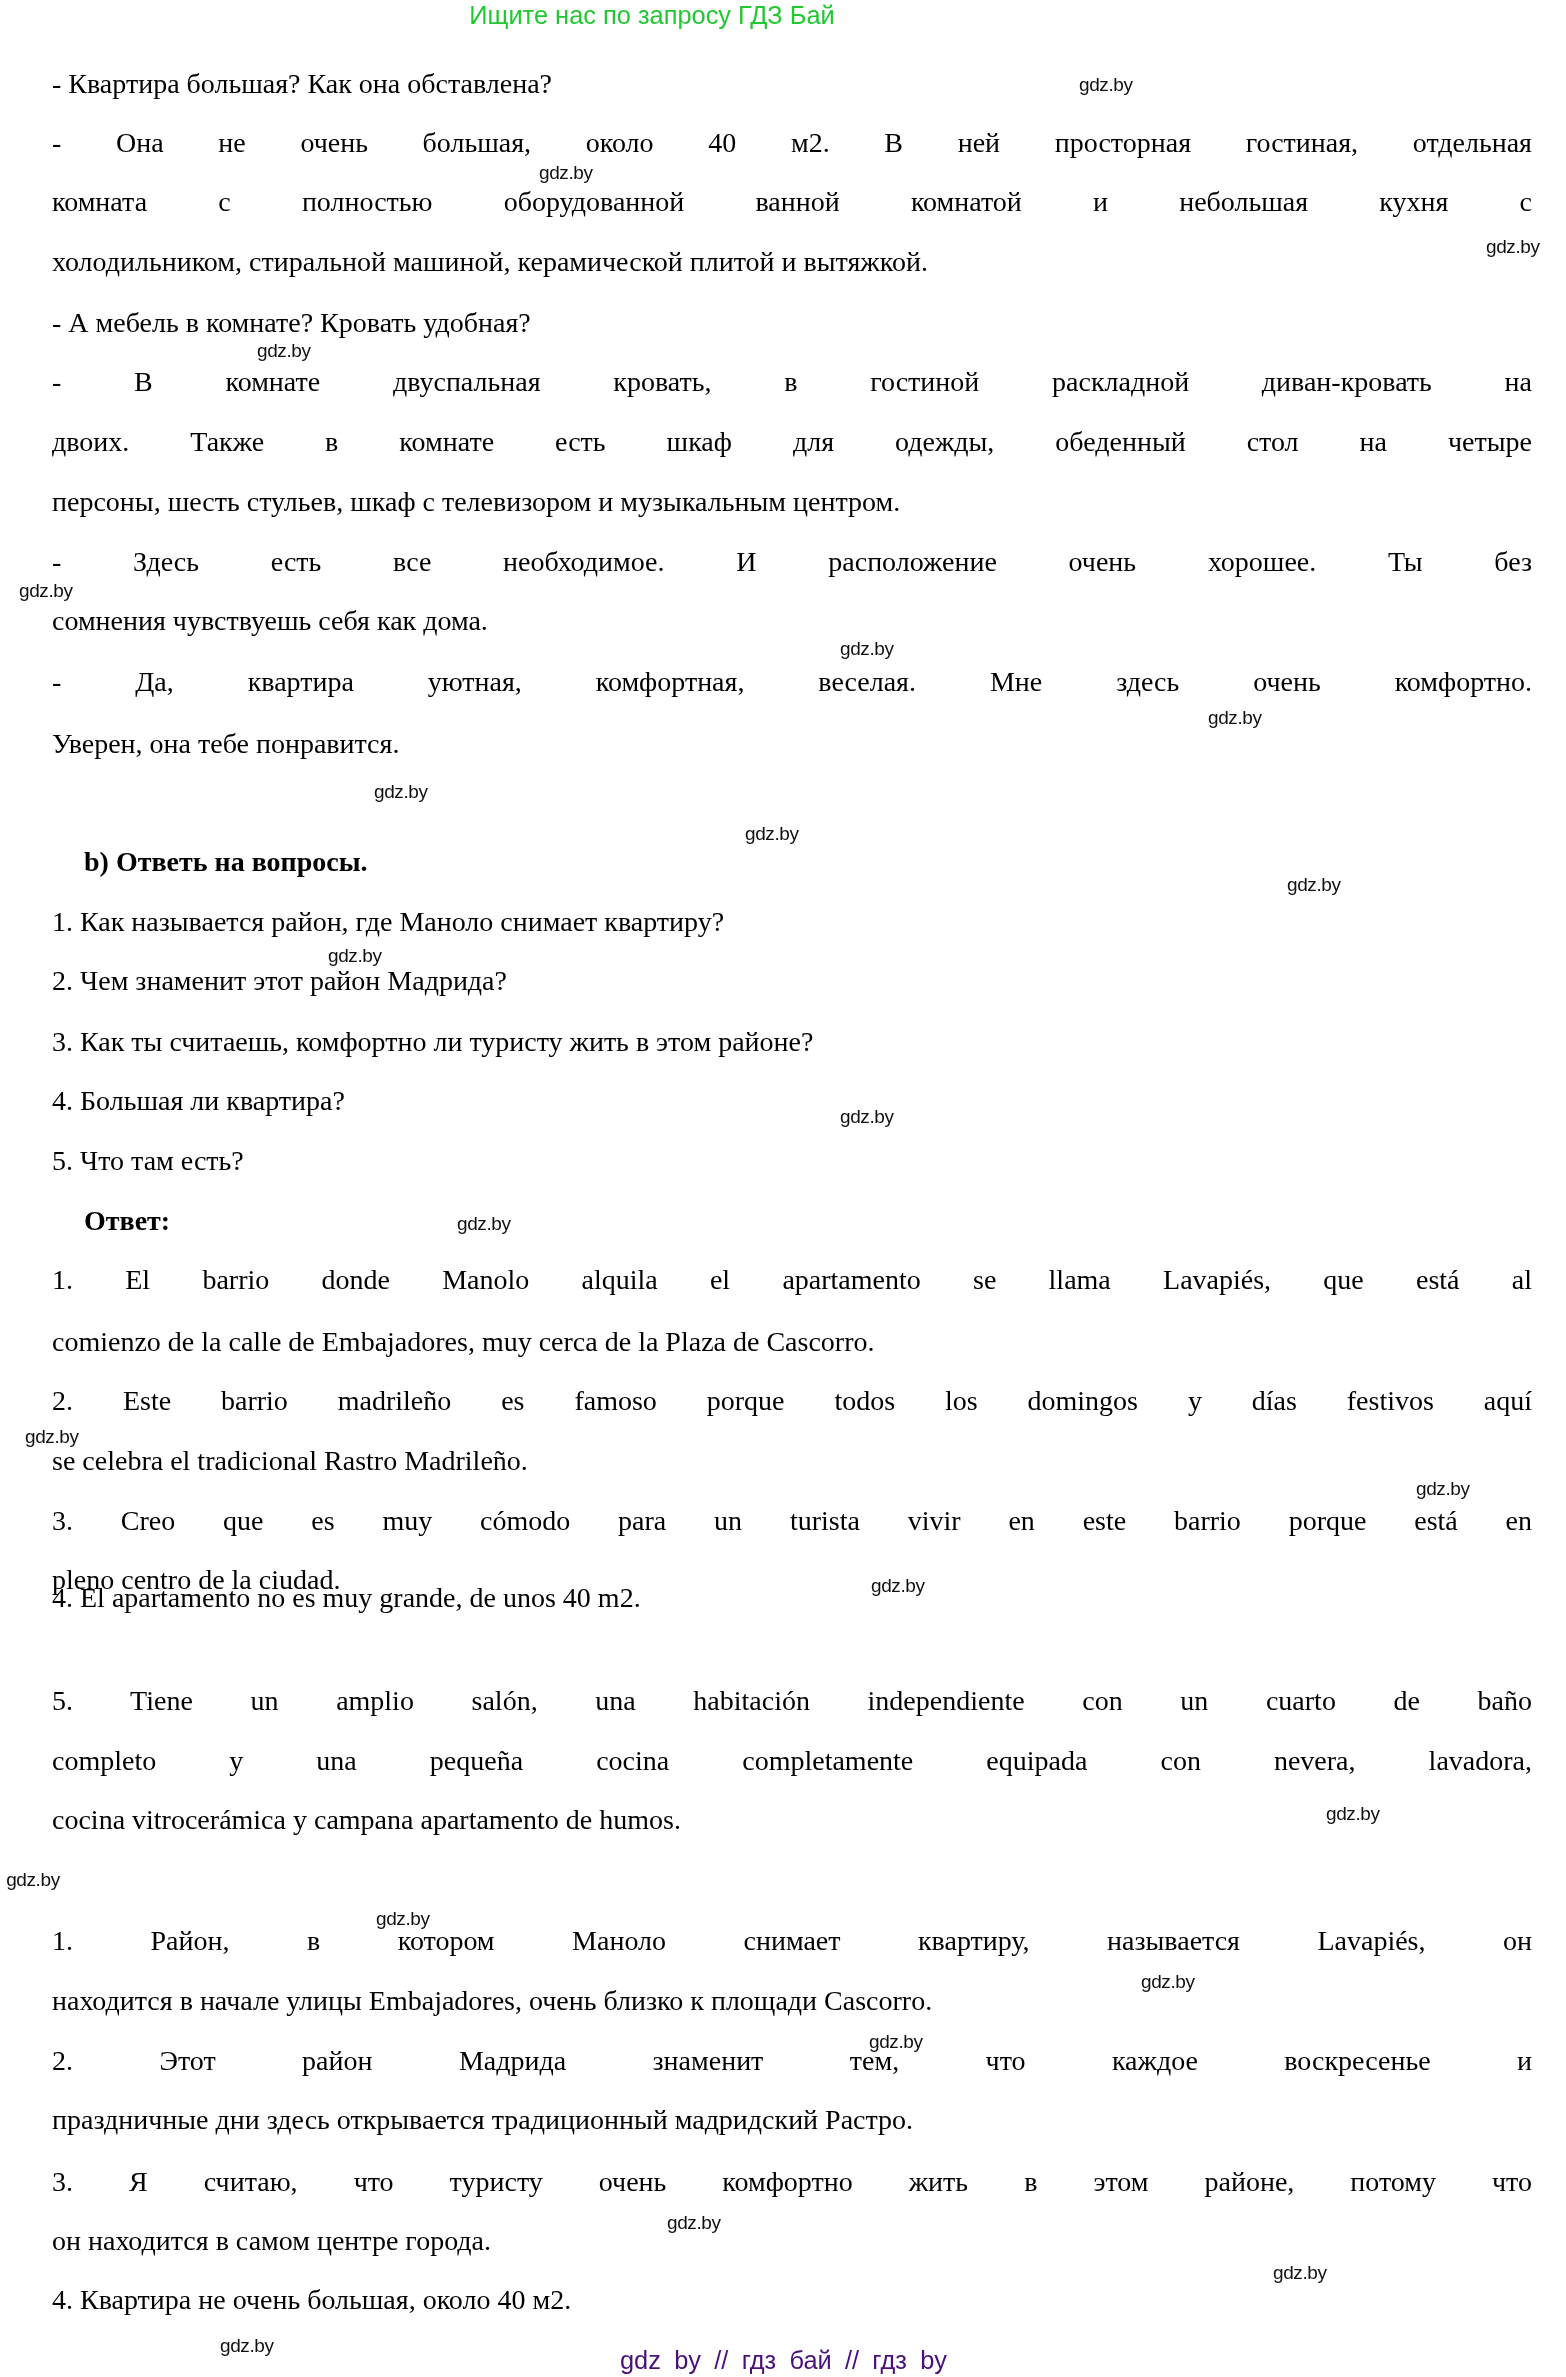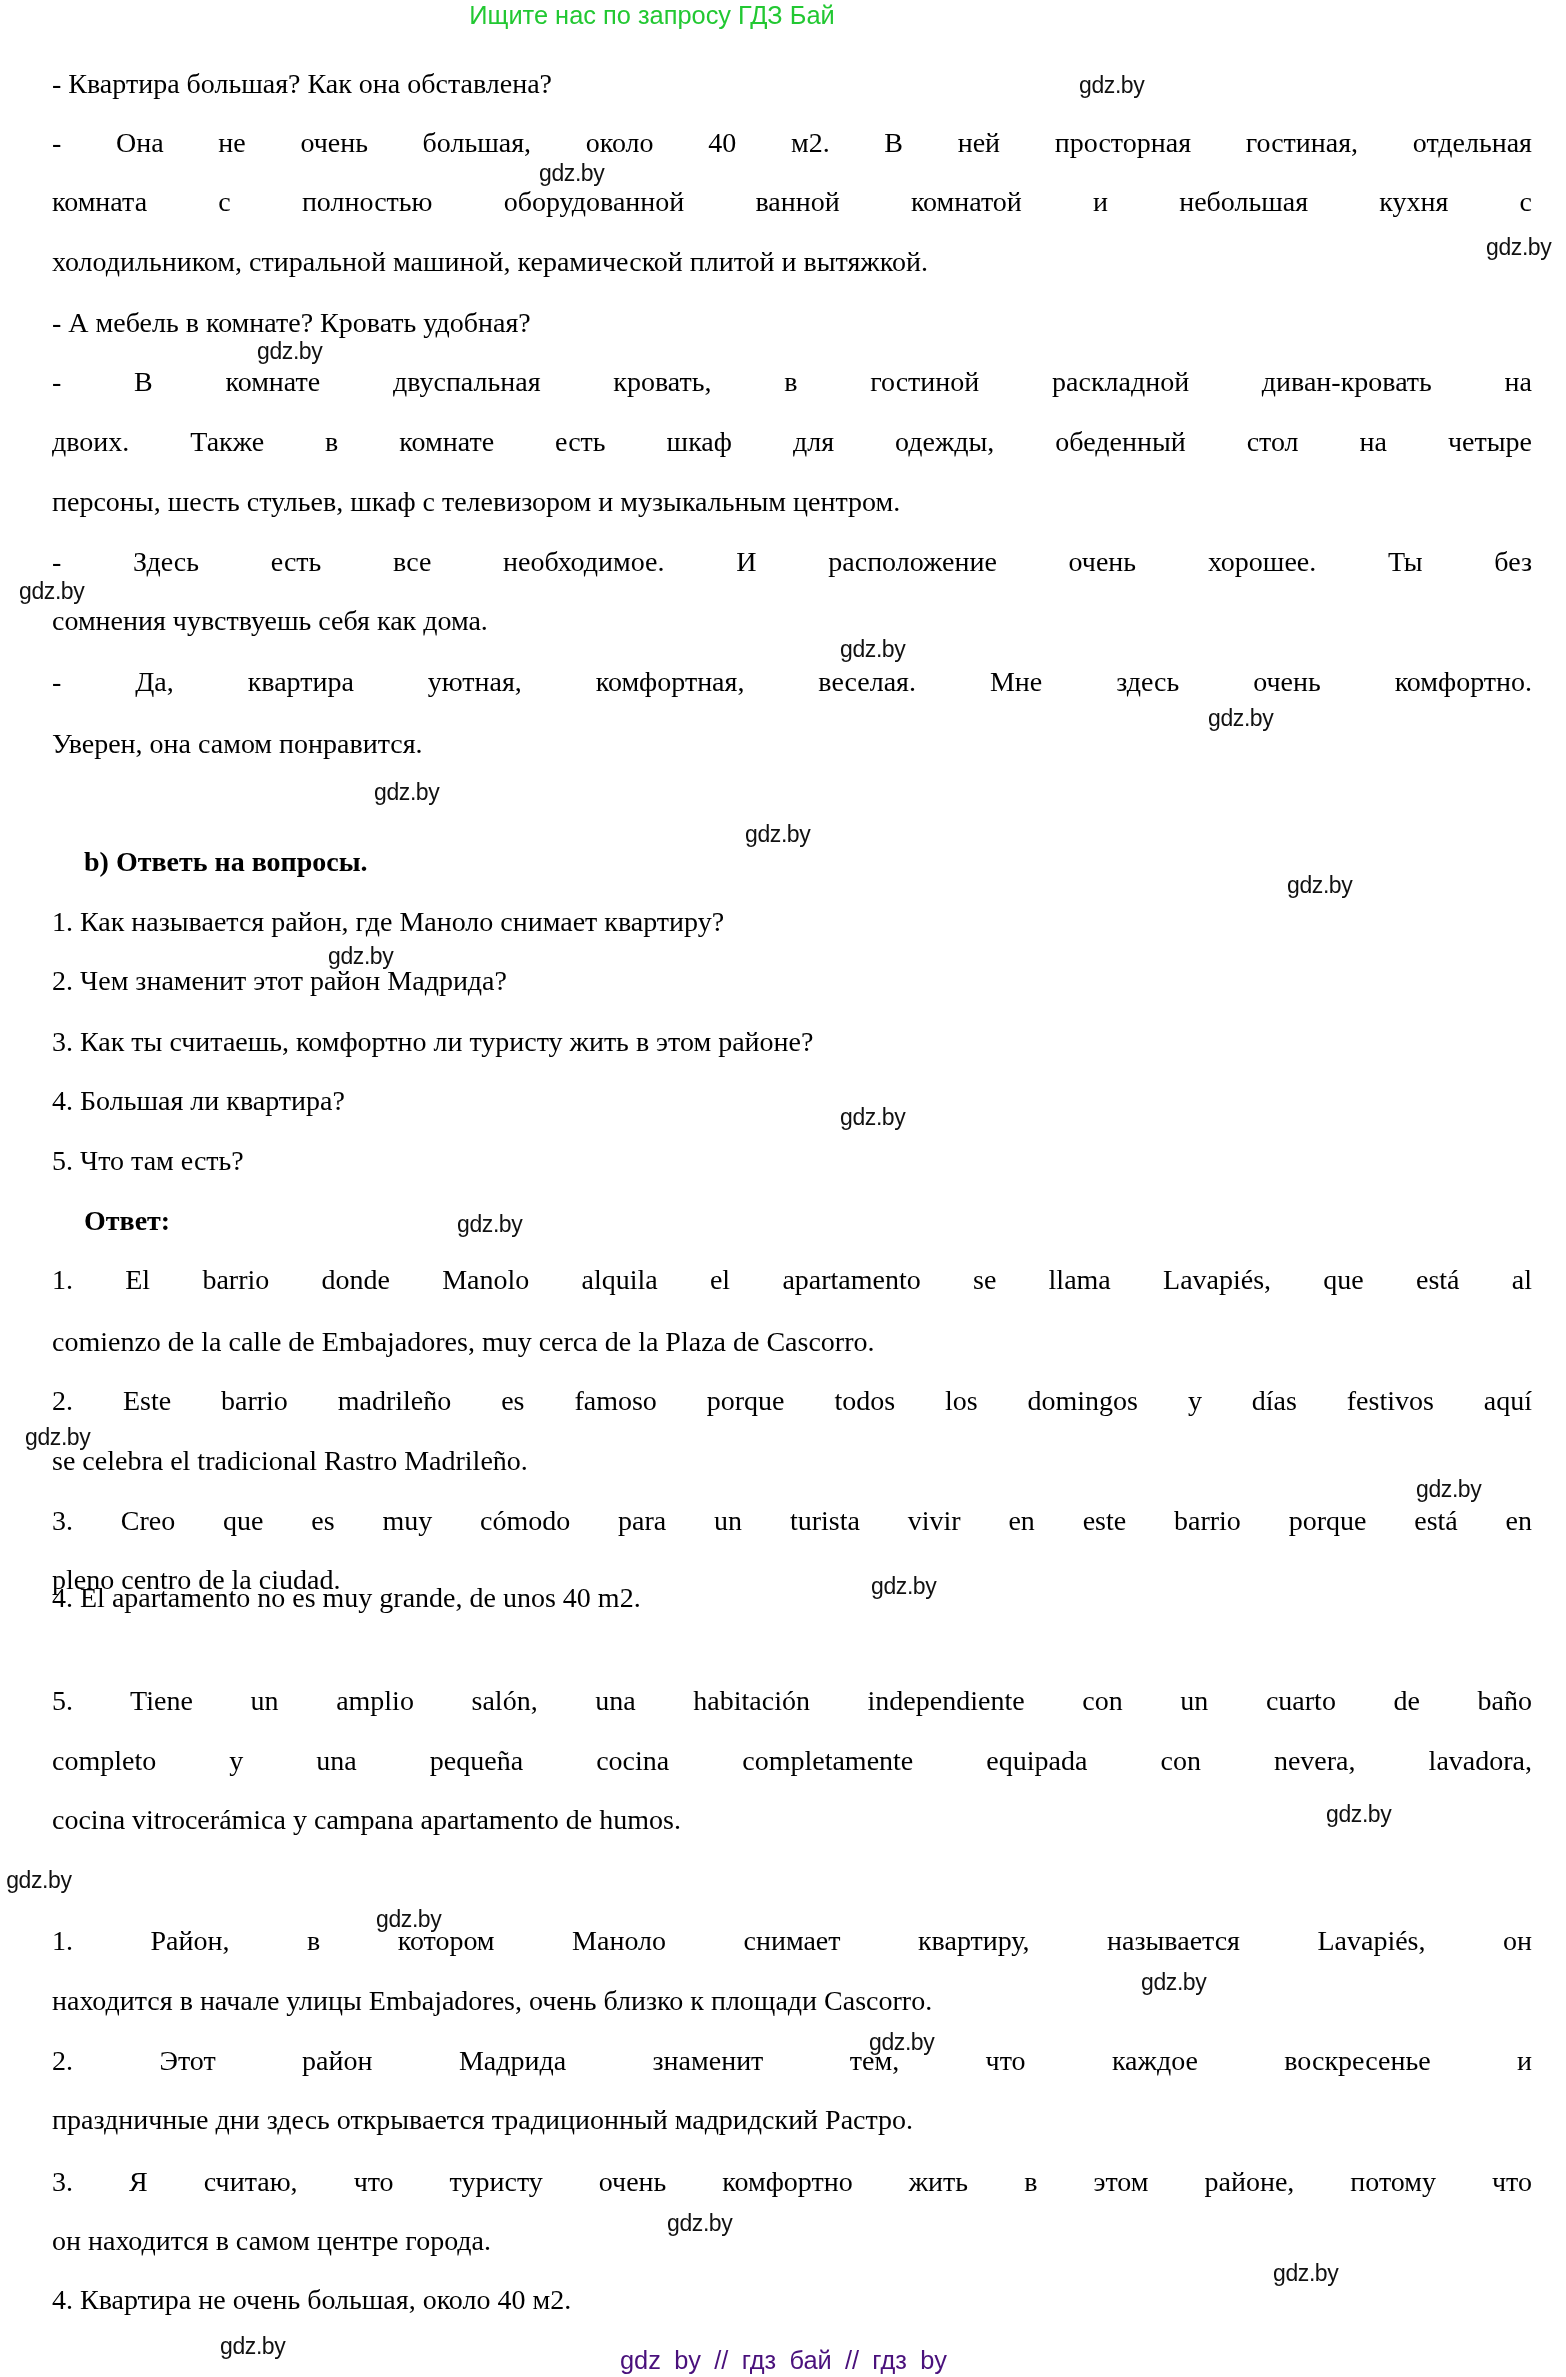--- a/index.html
+++ b/index.html
@@ -16,41 +16,41 @@
   }
   .ln {
     position: absolute; left: 52px; width: 1480px; height: 46px;
     font-family: "Liberation Serif", serif; font-size: 28px; line-height: 46px;
     color: #000; white-space: nowrap; transform: translateY(-23px);
   }
   .j { text-align: justify; text-align-last: justify; }
   .b { font-weight: bold; margin-left: 32px; }
   .wm {
     position: absolute; font-family: "Liberation Sans", sans-serif;
-    font-size: 23px; line-height: 26px; color: #111; transform: translateY(-13px);
+    font-size: 19px; line-height: 26px; color: #111; transform: translateY(-13px);
     letter-spacing: -0.4px;
   }
 </style>
 </head>
 <body>
 
 <div class="hdr">Ищите нас по запросу ГДЗ Бай</div>
 
 <div class="ln" style="top:84px">- Квартира большая? Как она обставлена?</div>
 <div class="ln j" style="top:143px">- Она не очень большая, около 40 м2. В ней просторная гостиная, отдельная</div>
 <div class="ln j" style="top:202px">комната с полностью оборудованной ванной комнатой и небольшая кухня с</div>
 <div class="ln" style="top:262px">холодильником, стиральной машиной, керамической плитой и вытяжкой.</div>
 <div class="ln" style="top:323px">- А мебель в комнате? Кровать удобная?</div>
 <div class="ln j" style="top:382px">- В комнате двуспальная кровать, в гостиной раскладной диван-кровать на</div>
 <div class="ln j" style="top:442px">двоих. Также в комнате есть шкаф для одежды, обеденный стол на четыре</div>
 <div class="ln" style="top:502px">персоны, шесть стульев, шкаф с телевизором и музыкальным центром.</div>
 <div class="ln j" style="top:562px">- Здесь есть все необходимое. И расположение очень хорошее. Ты без</div>
 <div class="ln" style="top:621px">сомнения чувствуешь себя как дома.</div>
 <div class="ln j" style="top:682px">- Да, квартира уютная, комфортная, веселая. Мне здесь очень комфортно.</div>
-<div class="ln" style="top:744px">Уверен, она самом понравится.</div>
+<div class="ln" style="top:744px">Уверен, она тебе понравится.</div>
 
 <div class="ln b" style="top:862px">b) Ответь на вопросы.</div>
 <div class="ln" style="top:922px">1. Как называется район, где Маноло снимает квартиру?</div>
 <div class="ln" style="top:981px">2. Чем знаменит этот район Мадрида?</div>
 <div class="ln" style="top:1042px">3. Как ты считаешь, комфортно ли туристу жить в этом районе?</div>
 <div class="ln" style="top:1101px">4. Большая ли квартира?</div>
 <div class="ln" style="top:1161px">5. Что там есть?</div>
 
 <div class="ln b" style="top:1221px">Ответ:</div>
 <div class="ln j" style="top:1280px">1. El barrio donde Manolo alquila el apartamento se llama Lavapiés, que está al</div>

